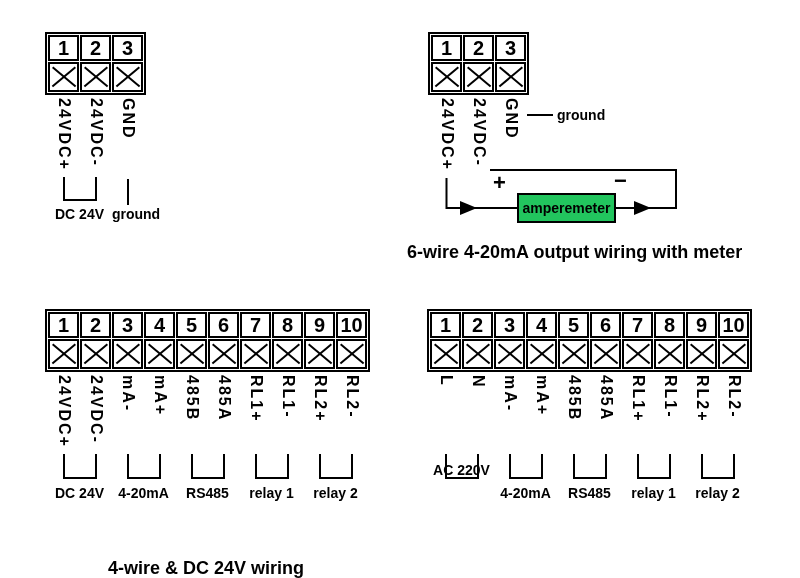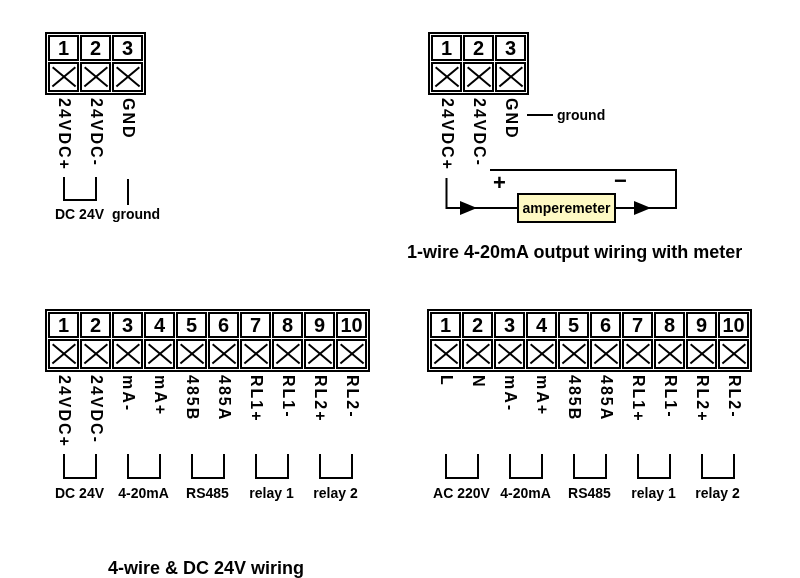--- a/index.html
+++ b/index.html
@@ -22,21 +22,21 @@
     white-space:nowrap;
   }
   .bracket{position:absolute;border:2px solid #000;border-top:none;background:transparent;}
   .vline{position:absolute;width:2px;background:#000;}
   .lbl{position:absolute;font-weight:bold;font-size:14px;text-align:center;white-space:nowrap;}
   .lbl.left{text-align:left;}
   .caption{position:absolute;font-weight:bold;font-size:18px;white-space:nowrap;}
   .caption.center{text-align:center;}
   .sign{position:absolute;font-weight:bold;font-size:22px;line-height:22px;}
   .meterbox{
-    position:absolute;left:517px;top:193px;width:95px;height:26px;border:2px solid #000;background:#fef9c3;
+    position:absolute;left:517px;top:193px;width:95px;height:26px;border:2px solid #000;background:#22c55e;
     display:flex;align-items:center;justify-content:center;font-weight:bold;font-size:14px;white-space:nowrap;
   }
   svg.wires{position:absolute;left:0;top:0;pointer-events:none;}
 </style>
 </head>
 <body>
 
 <div class="canvas">
 
   <svg class="wires" width="800" height="578" viewBox="0 0 800 578">
@@ -99,21 +99,21 @@
   </div>
   <div class="pin" style="left:437.5px;top:98px;">24VDC+</div>
   <div class="pin" style="left:469.5px;top:98px;">24VDC-</div>
   <div class="pin" style="left:501.5px;top:98px;">GND</div>
   <div class="lbl left" style="left:557px;top:107px;width:60px;">ground</div>
   <div class="sign" style="left:493px;top:172px;">+</div>
   <div class="sign" style="left:614px;top:170px;">−</div>
   <div class="meterbox">
     <span>amperemeter</span>
   </div>
-  <div class="caption" style="left:407px;top:242px;">1-wire 4-20mA output wiring with meter</div>
+  <div class="caption" style="left:407px;top:242px;">6-wire 4-20mA output wiring with meter</div>
 
   <div class="strip" style="left:45px;top:309px;">
     <div class="tcol">
       <div class="cell num">1</div>
       <div class="cell xc">
           <span class="xmark"></span>
         </div>
     </div>
     <div class="tcol">
       <div class="cell num">2</div>
@@ -262,19 +262,19 @@
   <div class="pin" style="left:596.5px;top:375px;">485A</div>
   <div class="pin" style="left:628.5px;top:375px;">RL1+</div>
   <div class="pin" style="left:660.5px;top:375px;">RL1-</div>
   <div class="pin" style="left:692.5px;top:375px;">RL2+</div>
   <div class="pin" style="left:724.5px;top:375px;">RL2-</div>
   <div class="bracket" style="left:444.5px;top:454px;width:30px;height:23px;"></div>
   <div class="bracket" style="left:508.5px;top:454px;width:30px;height:23px;"></div>
   <div class="bracket" style="left:572.5px;top:454px;width:30px;height:23px;"></div>
   <div class="bracket" style="left:636.5px;top:454px;width:30px;height:23px;"></div>
   <div class="bracket" style="left:700.5px;top:454px;width:30px;height:23px;"></div>
-  <div class="lbl" style="left:421.5px;top:485px;width:80px;">AC 220V</div>
+  <div class="lbl" style="left:421.5px;top:462px;width:80px;">AC 220V</div>
   <div class="lbl" style="left:485.5px;top:485px;width:80px;">4-20mA</div>
   <div class="lbl" style="left:549.5px;top:485px;width:80px;">RS485</div>
   <div class="lbl" style="left:613.5px;top:485px;width:80px;">relay 1</div>
   <div class="lbl" style="left:677.5px;top:485px;width:80px;">relay 2</div>
 
 </div>
 
 </body></html>

